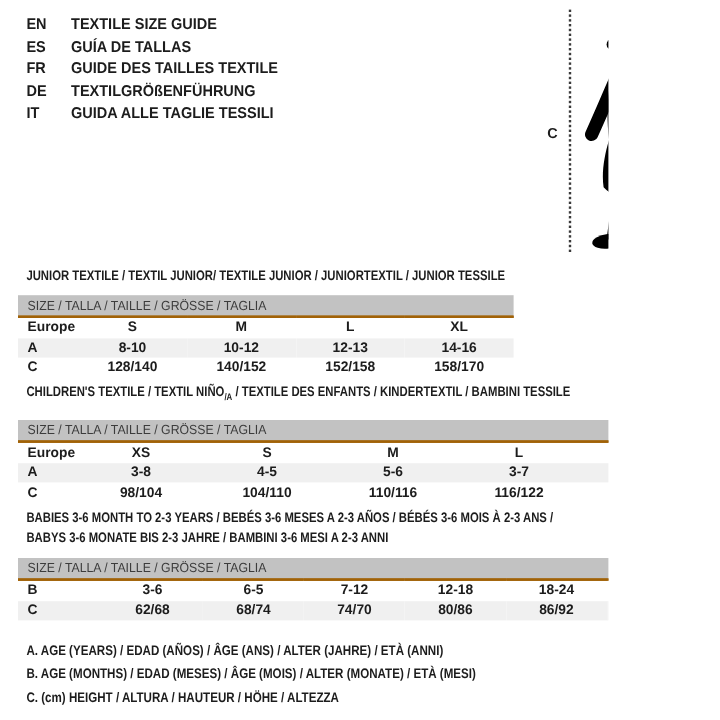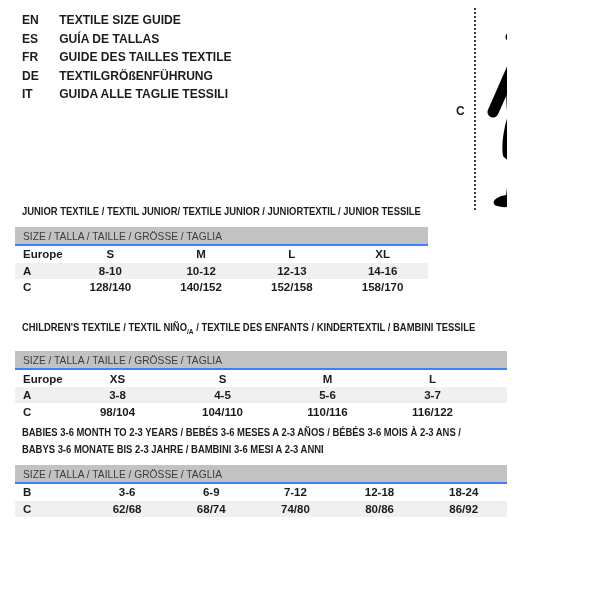--- a/index.html
+++ b/index.html
@@ -13,34 +13,34 @@
   .lang-code{display:inline-block;width:40px;}
 
   
   .height-line{position:absolute;left:474px;top:8px;height:202px;width:0;
                border-left:2px dotted #3a3a3a;}
   .c-label{position:absolute;left:456px;top:104px;font-weight:700;font-size:12px;}
   .baby-svg{position:absolute;left:482px;top:6px;}
 
   
   .tblwrap{position:absolute;}
-  .t1{left:15px;top:205px;width:413px;}
+  .t1{left:15px;top:224px;width:413px;}
   .t2{left:15px;top:321px;width:575px;}
   .t3{left:15px;top:424px;width:575px;}
   .tbl-title{font-size:11.5px;font-weight:700;margin:0 0 0 7px;line-height:13px;
              white-space:nowrap;transform:scaleX(0.82);transform-origin:left top;}
   .t1 .tbl-title{margin-bottom:9px;}
   .t2 .tbl-title{margin-bottom:13px;}
   .t3 .tbl-title{margin-bottom:7px;}
   .title-line{line-height:17px;}
   .sub{font-size:8px;vertical-align:sub;}
 
   table.size-table{border-collapse:collapse;width:100%;table-layout:fixed;
                    font-size:11.5px;color:#1c1c1c;}
-  th.size-hdr{background:#c2c2c2;border-bottom:2px solid #3b82f6;text-align:left;
+  th.size-hdr{background:#c2c2c2;border-bottom:2px solid #a16207;text-align:left;
               font-weight:400;font-size:11px;color:#3c3c3c;padding:2px 0 2px 8px;height:13px;margin-left:29px;}
   th.size-hdr span{display:inline-block;transform:scaleX(0.93);transform-origin:left center;white-space:nowrap;}
   td{height:16.5px;padding:0;text-align:center;font-weight:700;}
   td.lbl{text-align:left;padding-left:8px;}
   tr.stripe td{background:#f0f0f0;}
 
   
   .footnotes{position:absolute;left:22px;top:534px;}
   .footnote{font-weight:700;font-size:11.5px;line-height:19.3px;white-space:nowrap;
             transform:scaleX(0.84);transform-origin:left center;}
@@ -197,33 +197,38 @@
         </colgroup>
       <thead>
         <tr>
           <th class="size-hdr" colspan="7"><span>SIZE / TALLA / TAILLE / GRÖSSE / TAGLIA</span></th>
         </tr>
       </thead>
       <tbody>
         <tr>
           <td class="lbl">B</td>
           <td>3-6</td>
-          <td>6-9</td>
+          <td>6-5</td>
           <td>7-12</td>
           <td>12-18</td>
           <td>18-24</td>
           <td>24-36</td>
         </tr>
         <tr class="stripe">
           <td class="lbl">C</td>
           <td>62/68</td>
           <td>68/74</td>
-          <td>74/80</td>
+          <td>74/70</td>
           <td>80/86</td>
           <td>86/92</td>
           <td>92/98</td>
         </tr>
       </tbody>
     </table>
   </section>
 
+  <div class="footnotes">
+    <div class="footnote">A. AGE (YEARS) / EDAD (AÑOS) / ÂGE (ANS) / ALTER (JAHRE) / ETÀ (ANNI)</div>
+    <div class="footnote">B. AGE (MONTHS) / EDAD (MESES) / ÂGE (MOIS) / ALTER (MONATE) / ETÀ (MESI)</div>
+    <div class="footnote">C. (cm) HEIGHT / ALTURA / HAUTEUR / HÖHE / ALTEZZA</div>
+  </div>
 
 </div>
 
 </body></html>

